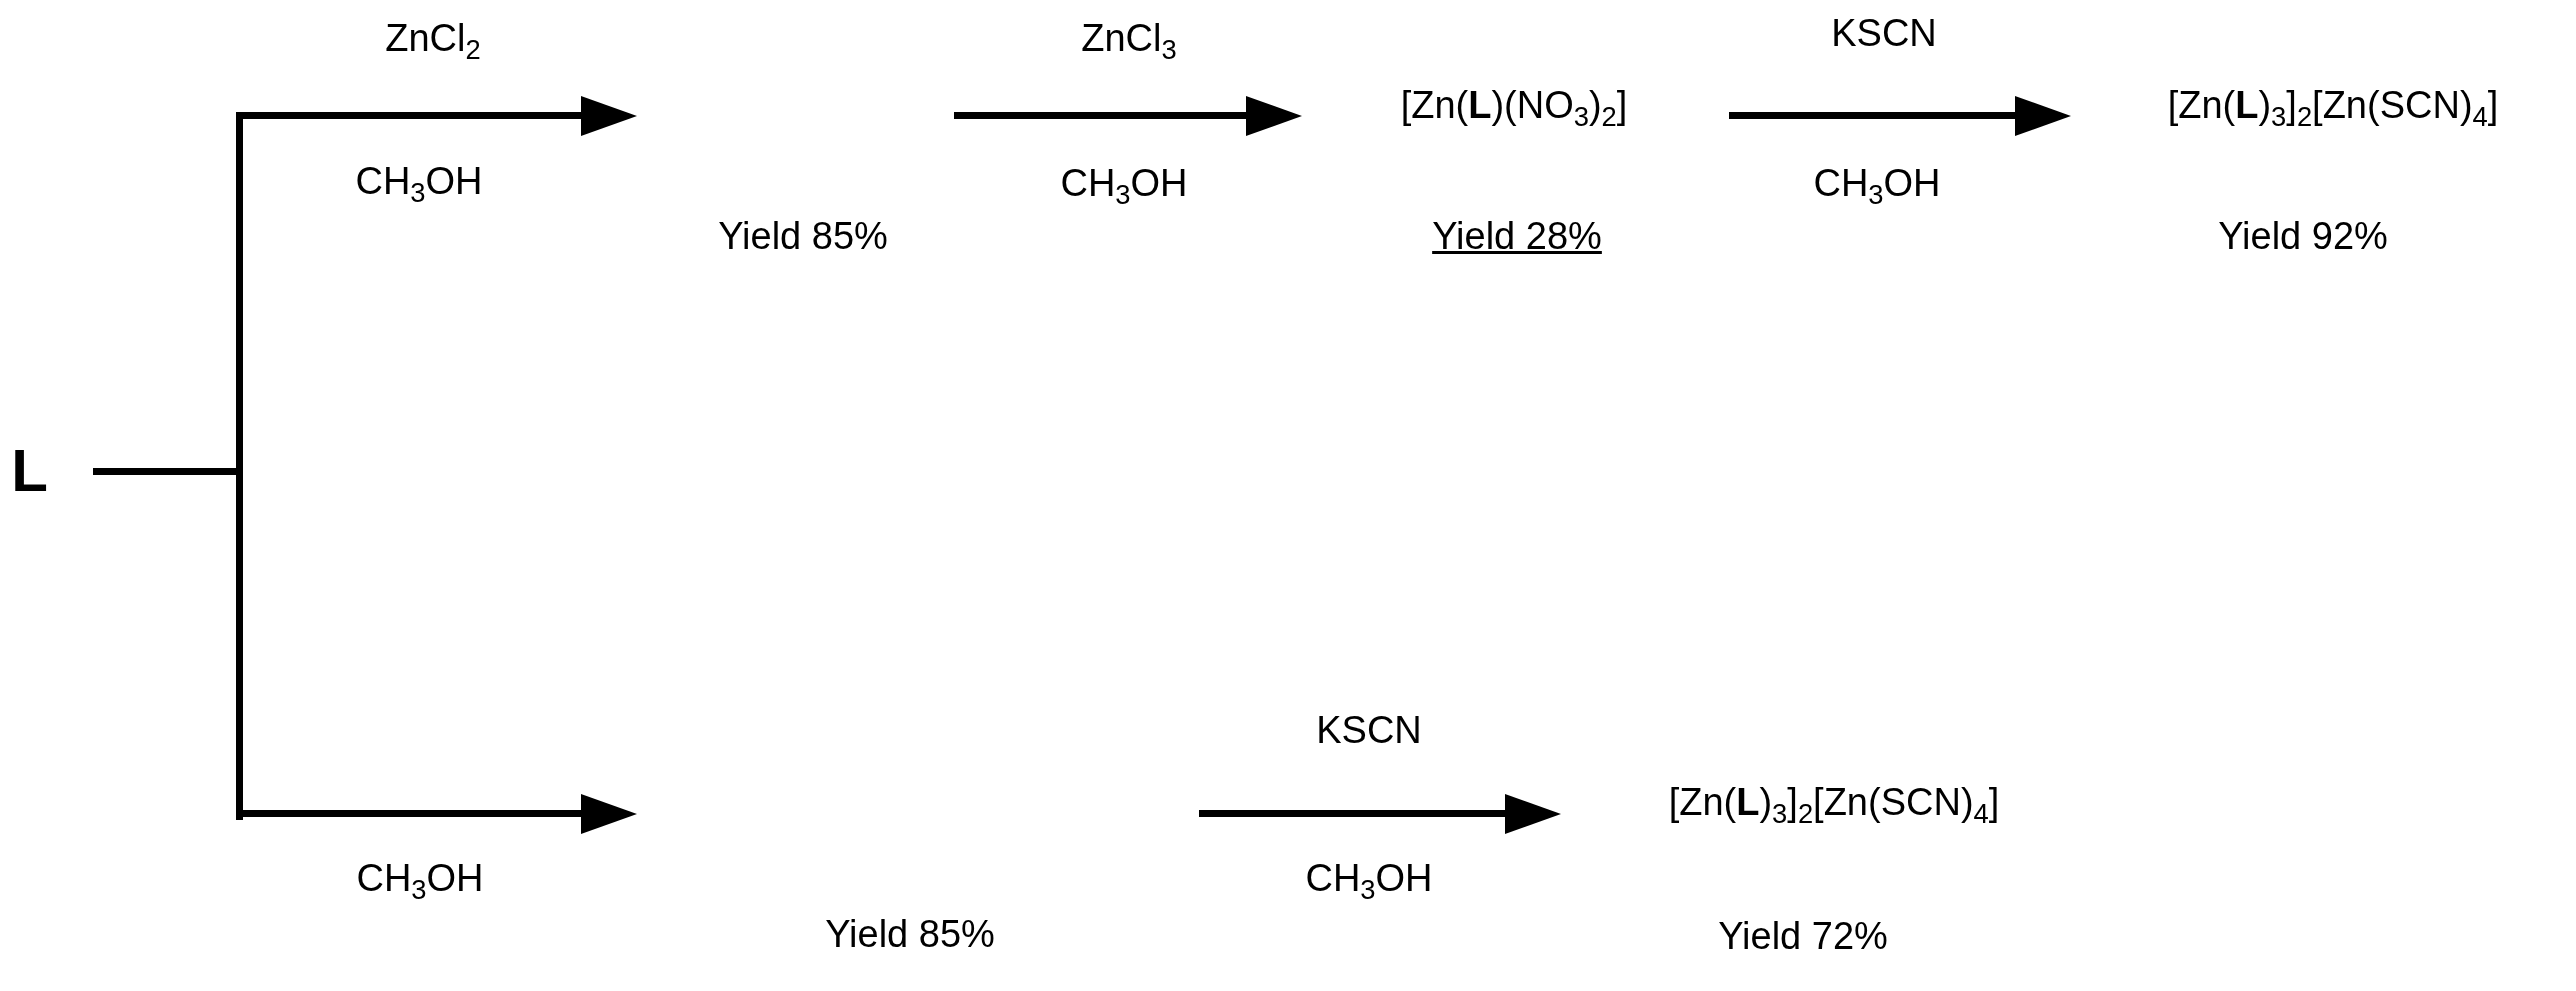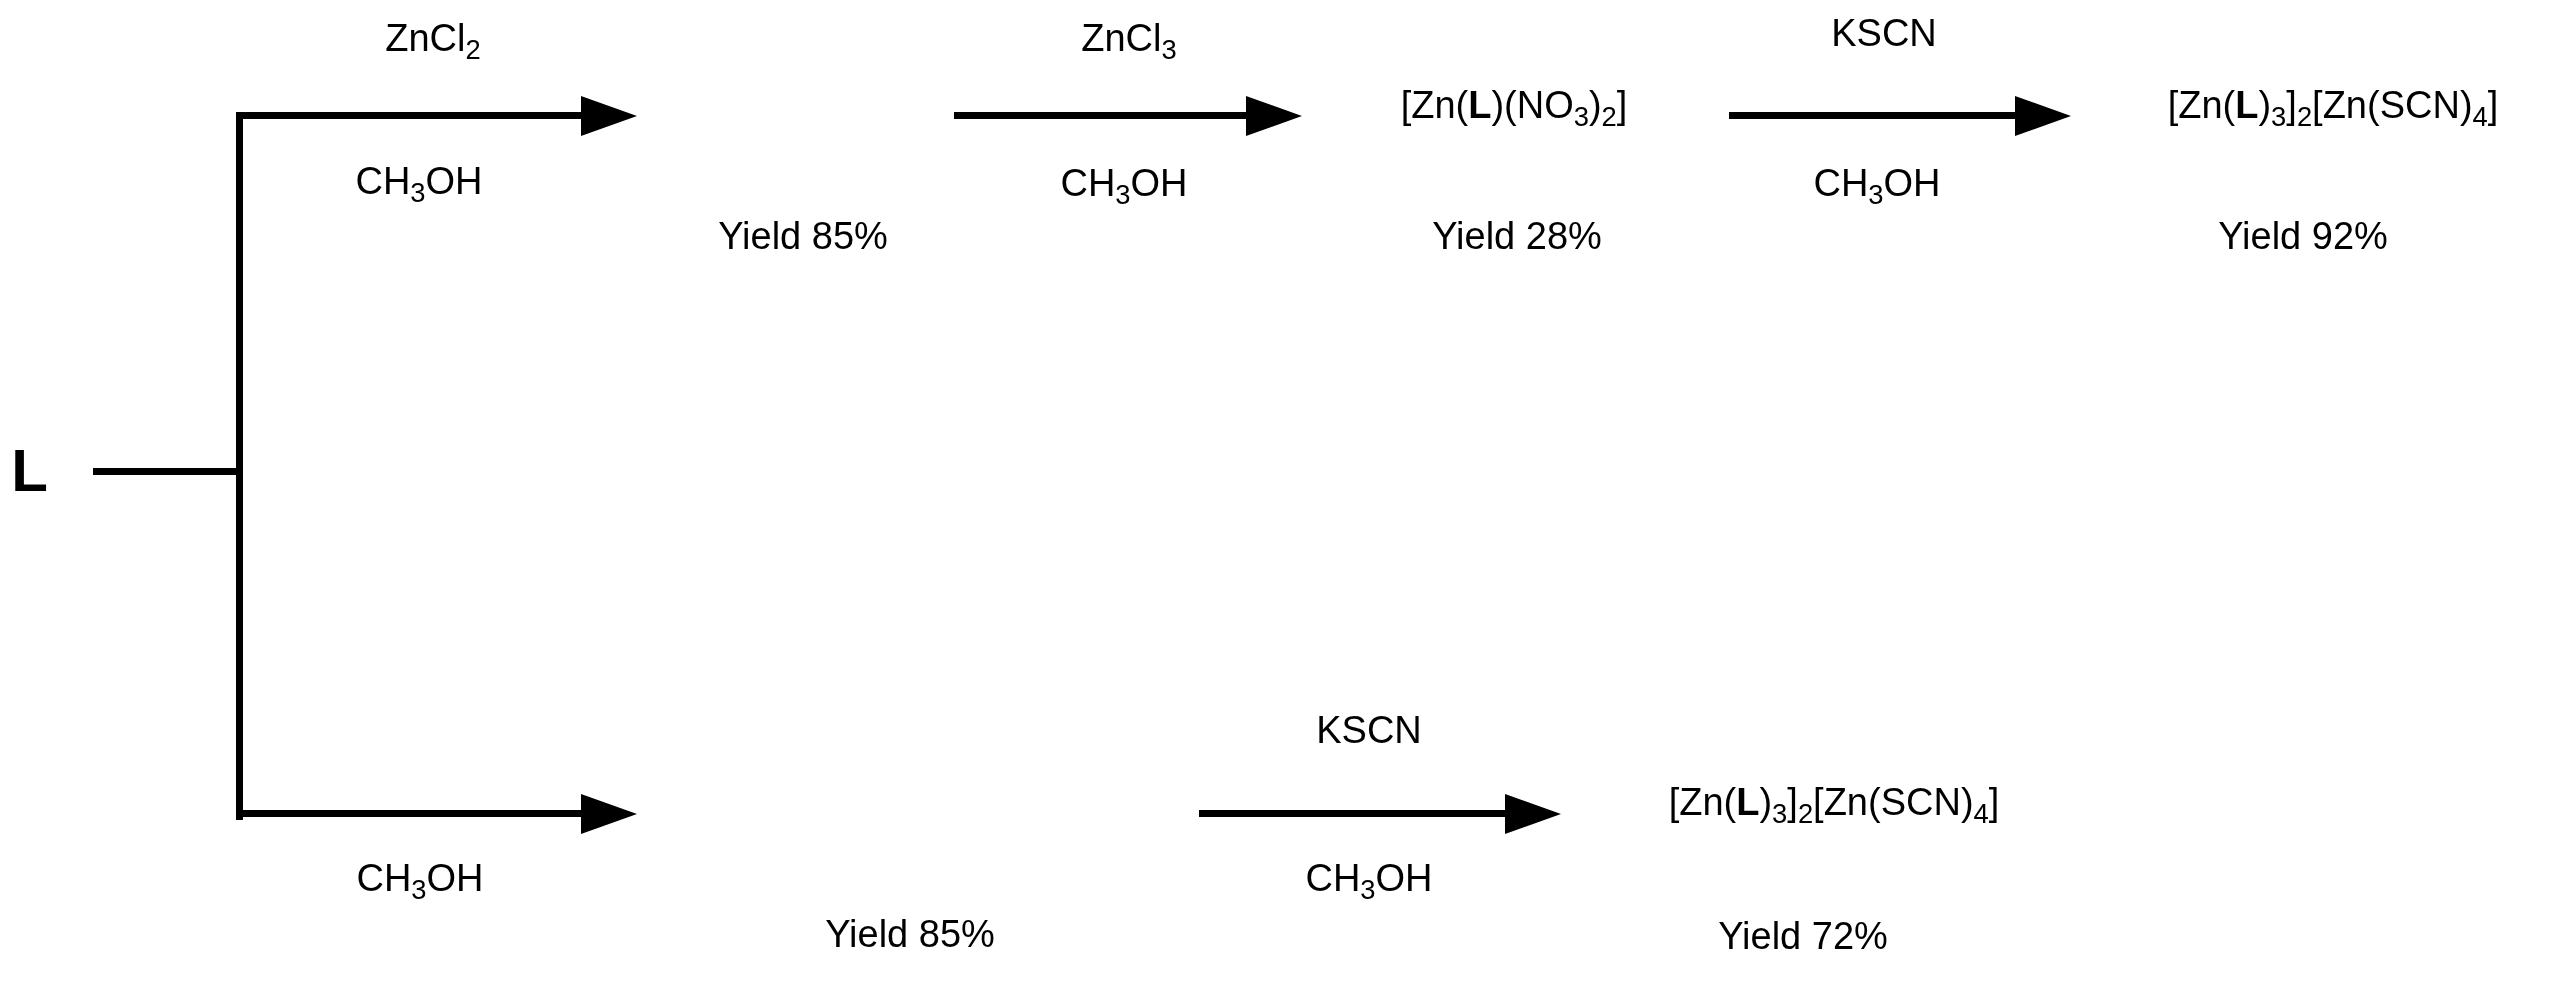--- a/index.html
+++ b/index.html
@@ -76,21 +76,21 @@
   <div class="arrow-shaft" style="left:236px; top:112px; width:346px;"></div>
   <div class="arrow-head" style="left:581px; top:96px;"></div>
   <div class="txt" style="left:419px; top:161px;"><span>CH</span><span class="sub">3</span><span>OH</span></div>
   <div class="txt" style="left:803px; top:216px;">Yield 85%</div>
 
   <div class="txt" style="left:1129px; top:17.7px;"><span>ZnCl</span><span class="sub">3</span></div>
   <div class="arrow-shaft" style="left:954px; top:112px; width:292px;"></div>
   <div class="arrow-head" style="left:1246px; top:96px;"></div>
   <div class="txt" style="left:1124px; top:163px;"><span>CH</span><span class="sub">3</span><span>OH</span></div>
   <div class="txt" style="left:1502px; top:85px;margin-left:12px;"><span>[Zn(</span><span class="b">L</span><span>)(NO</span><span class="sub">3</span><span>)</span><span class="sub">2</span><span>]</span></div>
-  <div class="txt" style="left:1517px; top:216px;">Yield 28%</div>
+  <div class="txt" style="left:1517px; top:216px;text-decoration:underline;">Yield 28%</div>
 
   <div class="txt" style="left:1884px; top:13px;"><span>KSCN</span></div>
   <div class="arrow-shaft" style="left:1729px; top:112px; width:286px;"></div>
   <div class="arrow-head" style="left:2015px; top:96px;"></div>
   <div class="txt" style="left:1877px; top:163px;"><span>CH</span><span class="sub">3</span><span>OH</span></div>
   <div class="txt" style="left:2333px; top:85px;"><span>[Zn(</span><span class="b">L</span><span>)</span><span class="sub">3</span><span>]</span><span class="sub">2</span><span>[Zn(SCN)</span><span class="sub">4</span><span>]</span></div>
   <div class="txt" style="left:2303px; top:216px;">Yield 92%</div>
 
   <div class="arrow-shaft" style="left:236px; top:810px; width:346px;"></div>
   <div class="arrow-head" style="left:581px; top:794px;"></div>

